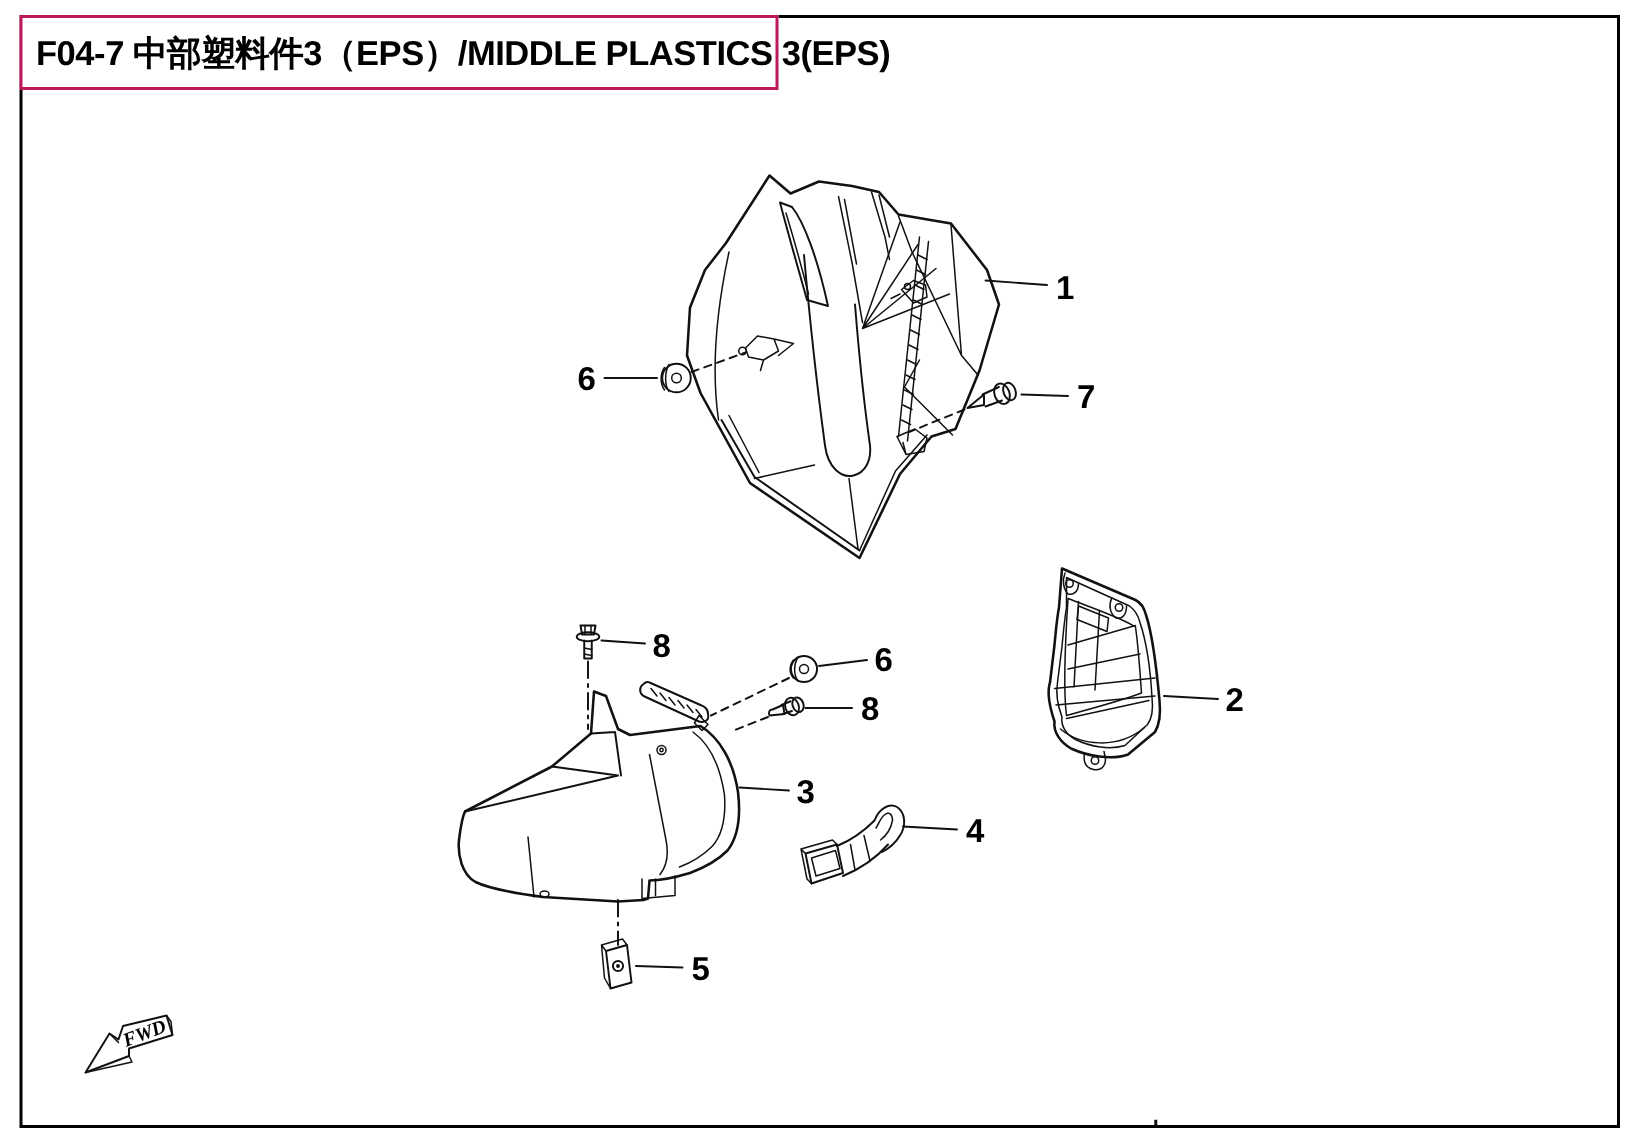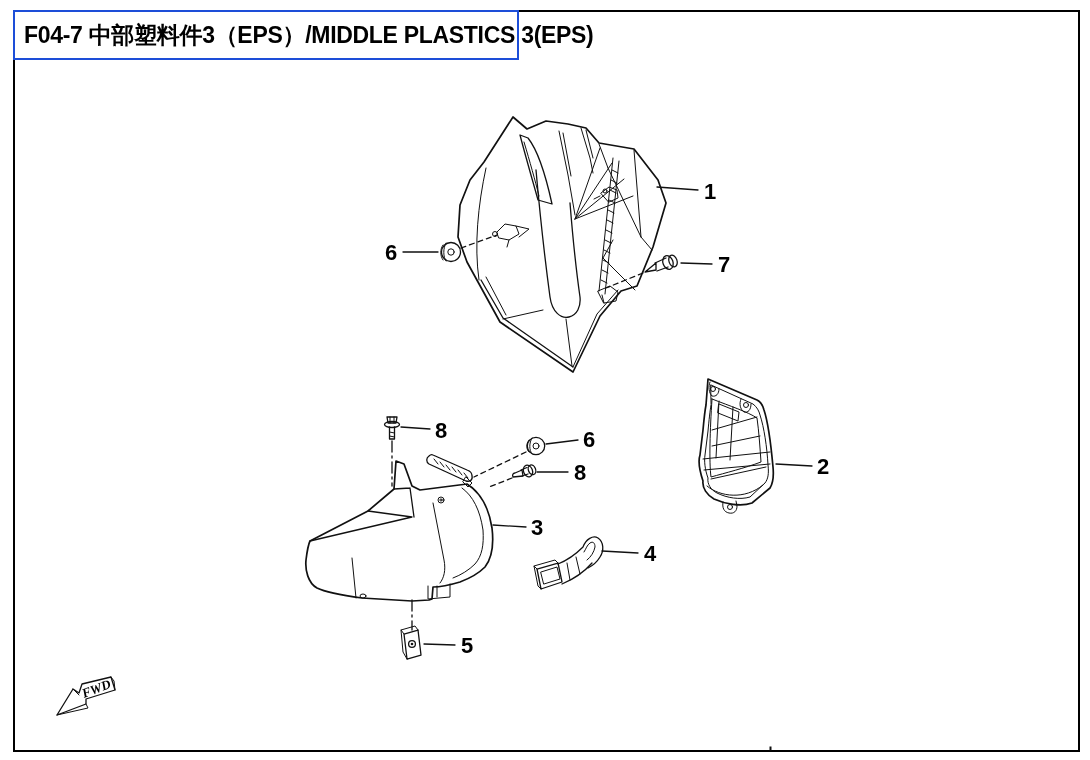--- a/index.html
+++ b/index.html
@@ -1,18 +1,18 @@
 <!DOCTYPE html>
 <html><head>
 <meta charset="utf-8">
 <style>
   html,body{margin:0;padding:0;background:#ffffff;}
   body{width:1090px;height:760px;position:relative;font-family:"Liberation Sans",sans-serif;overflow:hidden;}
   .page-frame{position:absolute;left:13px;top:10px;width:1063px;height:738px;border:2px solid #000;background:#fff;}
-  .title-box{position:absolute;left:13px;top:10px;width:493px;height:46px;border:2px solid #1d4ed8;background:#fff;display:flex;align-items:center;padding-left:9px;box-sizing:content-box;}
+  .title-box{position:absolute;left:13px;top:10px;width:493px;height:46px;border:2px solid #be185d;background:#fff;display:flex;align-items:center;padding-left:9px;box-sizing:content-box;}
   .title-text{font-size:23px;font-weight:bold;color:#000;white-space:nowrap;letter-spacing:-0.3px;}
   svg.diagram{position:absolute;left:0;top:0;}
   svg .ln{fill:none;stroke:#111;stroke-width:1.3;stroke-linejoin:round;stroke-linecap:round;}
   svg .thick{stroke-width:1.7;}
   svg .thin{stroke-width:1;}
   svg .dashed{stroke-dasharray:5 4;}
   svg .dashdot{stroke-dasharray:11 4 2 4;}
   svg .callout{font-family:"Liberation Sans",sans-serif;font-size:22px;font-weight:bold;fill:#000;}
   svg .fwd{font-family:"Liberation Serif",serif;font-size:13px;font-weight:bold;font-style:italic;fill:#000;}
 </style>

